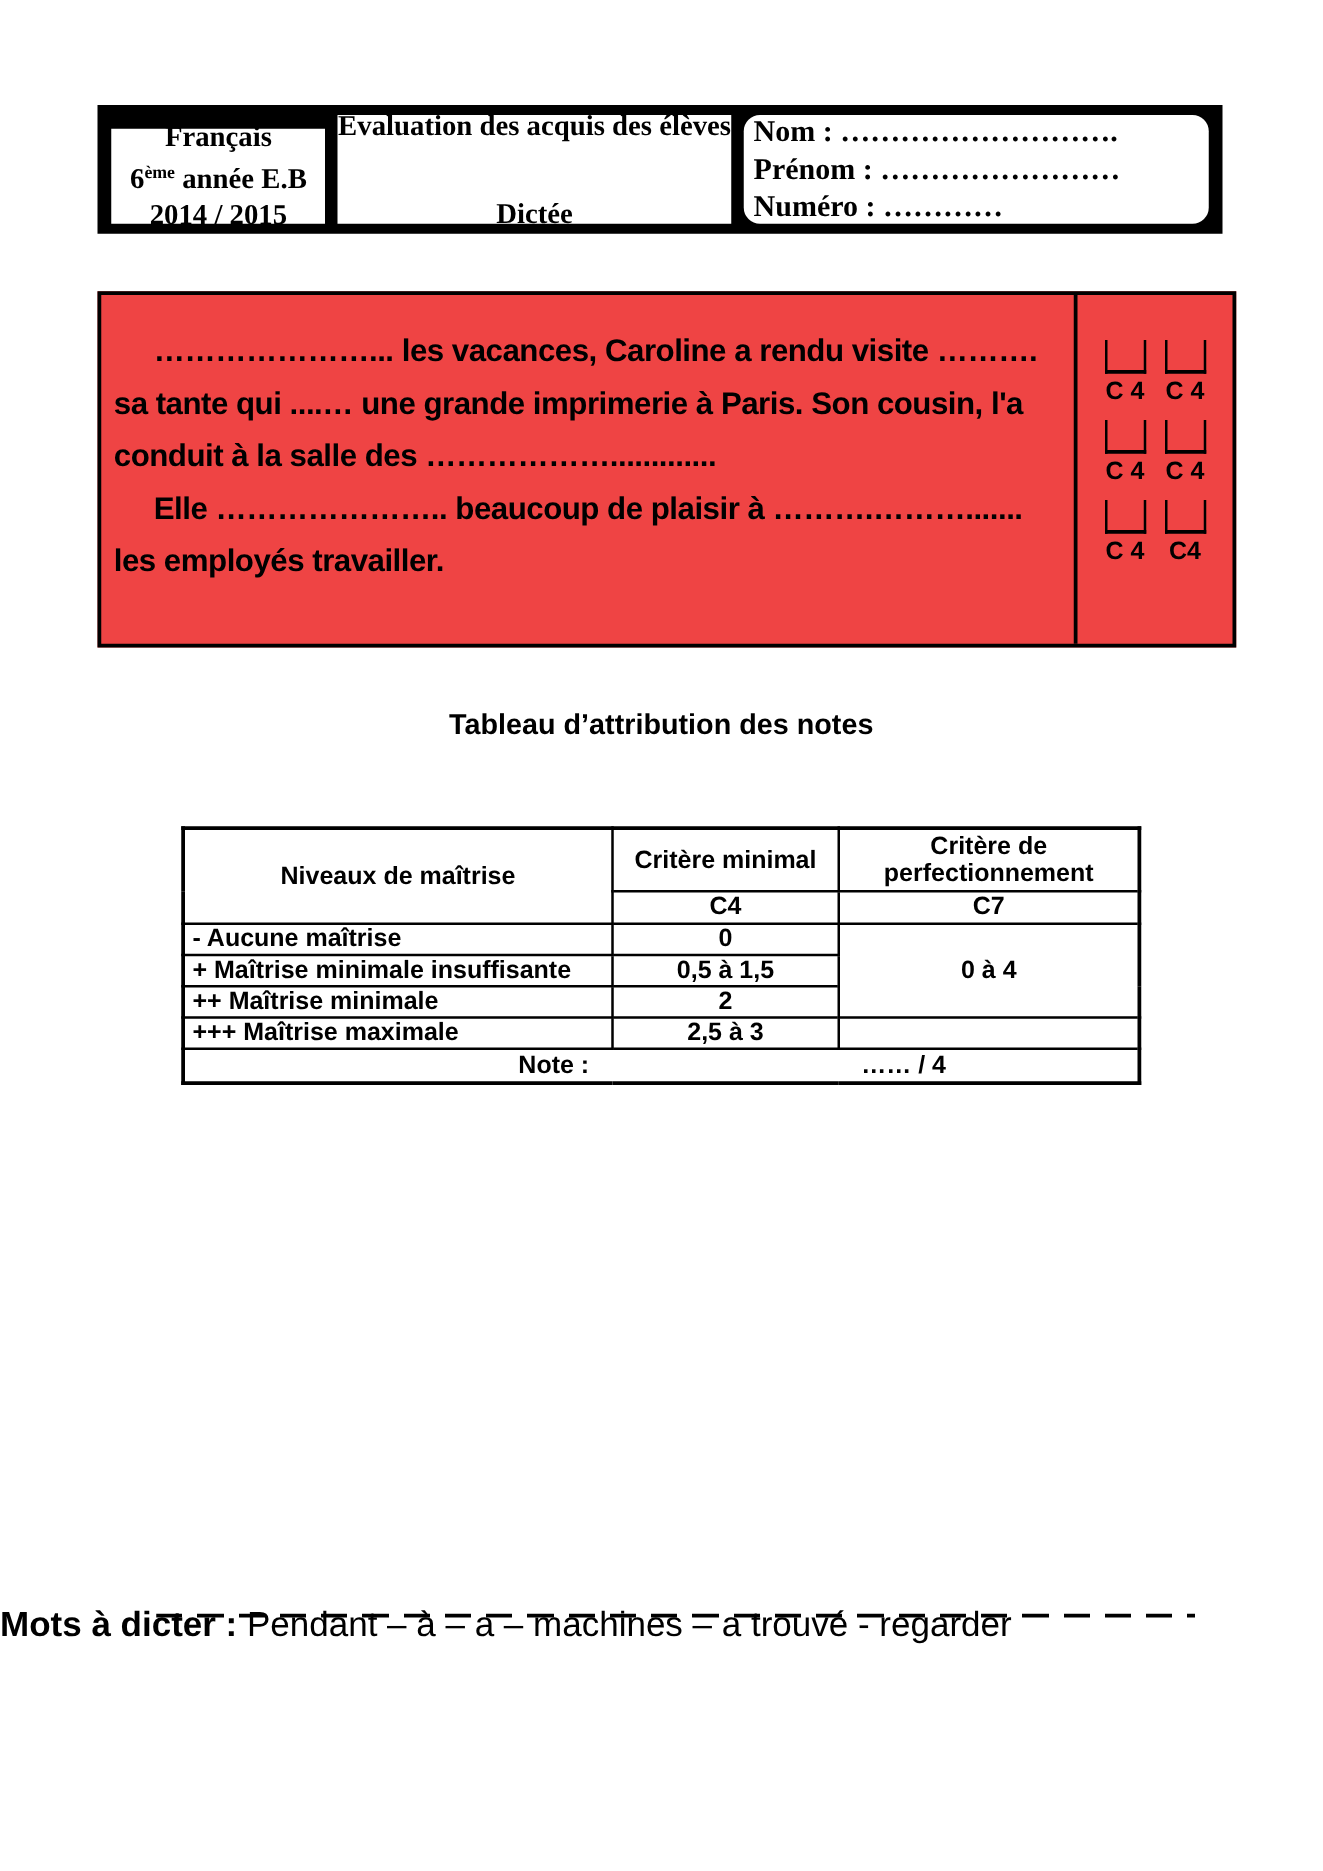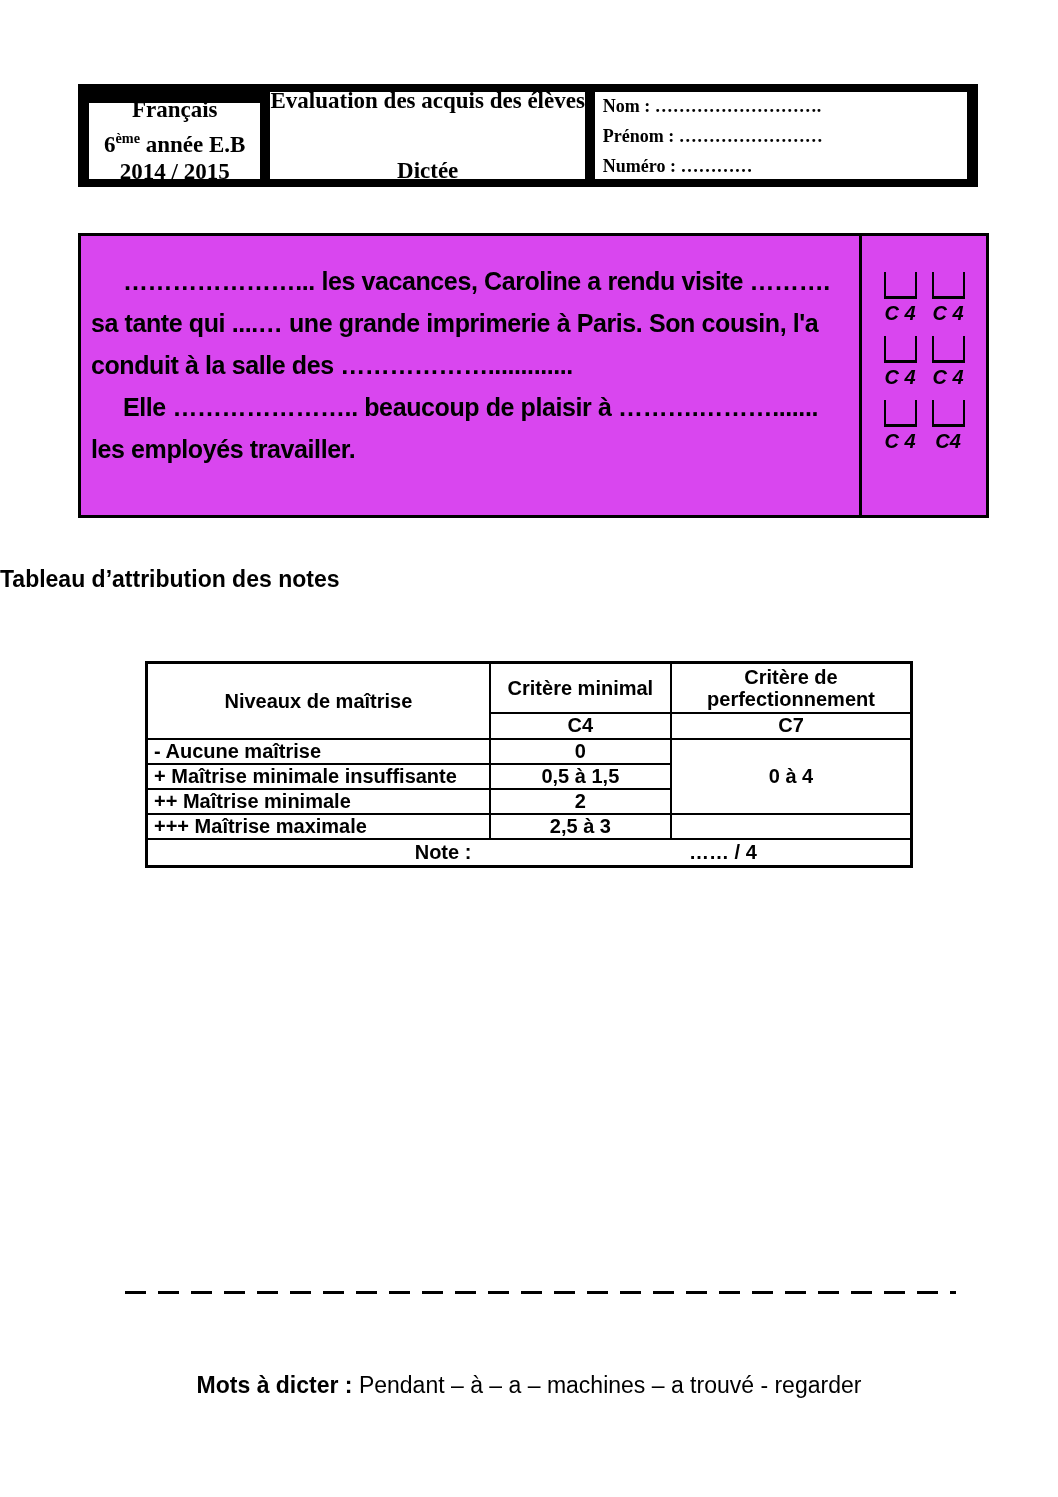--- a/index.html
+++ b/index.html
@@ -29,50 +29,49 @@
     background: #ffffff;
     display: flex;
     flex-direction: column;
     justify-content: center;
     font-family: "Liberation Serif", serif;
     font-weight: bold;
     line-height: 28px;
   }
   .header-box.course { width: 178px; text-align: center; font-size: 23px; margin-top: 11px; }
   .header-box.evaluation { flex: 1; text-align: center; font-size: 23px; white-space: nowrap; gap: 42px; }
-  .header-box.student { width: 386px; text-align: left; font-size: 18px; padding-left: 8px; line-height: 30px; white-space: nowrap; overflow: hidden; }
+  .header-box.student { width: 386px; text-align: left; font-size: 24px; padding-left: 8px; line-height: 30px; white-space: nowrap; overflow: hidden; border-radius: 13px; }
   .sup { font-size: 62%; vertical-align: super; font-weight: bold; }
 
   
   .dictation-box {
     position: absolute;
     left: 78px; top: 233px;
     width: 911px; height: 285px;
     border: 3px solid #000000;
     display: flex;
-    background: #d946ef;
+    background: #ef4444;
   }
   .dictation-text {
     width: 781px;
     padding: 24px 4px 0 10px;
     font-size: 25px;
     font-weight: bold;
     line-height: 42px;
     letter-spacing: -0.4px;
     border-right: 3px solid #000000;
   }
   .dictation-line.indent { text-indent: 32px; }
   .score-panel {
     flex: 1;
     display: flex;
     flex-direction: column;
     align-items: center;
     padding-top: 36px;
     gap: 11px;
-    font-style: italic;
   }
   .score-group { display: flex; flex-direction: column; align-items: center; }
   .score-boxes { display: flex; gap: 15px; }
   .u-box {
     width: 33px; height: 27px;
     border-left: 2px solid #000;
     border-right: 2px solid #000;
     border-bottom: 3px solid #000;
   }
   .score-labels { display: flex; gap: 15px; margin-top: 3px; }
@@ -83,21 +82,21 @@
     font-weight: bold;
     line-height: 23px;
     white-space: nowrap;
   }
 
   
   .table-title {
     position: absolute;
     left: 0; top: 566px;
     width: 100%;
-    text-align: left;
+    text-align: center;
     font-size: 23px;
     font-weight: bold;
   }
 
   
   .notes-table {
     position: absolute;
     left: 145px; top: 661px;
     width: 768px;
     border-collapse: collapse;
@@ -120,24 +119,24 @@
 
   
   .dashed-line {
     position: absolute;
     left: 125px; top: 1291px;
     width: 831px; height: 3px;
     background: repeating-linear-gradient(90deg, #000 0px, #000 21px, transparent 21px, transparent 33px);
   }
   .footer-line {
     position: absolute;
-    left: 0; top: 1372px;
+    left: 0; top: 1284px;
     width: 100%;
-    text-align: center;
-    font-size: 23px;
+    text-align: left;
+    font-size: 28px;
   }
   .footer-line .lbl { font-weight: bold; }
   .footer-line .words { font-weight: normal; }
 </style>
 </head>
 <body>
 
 <div class="page">
 
   <div class="header-band">

